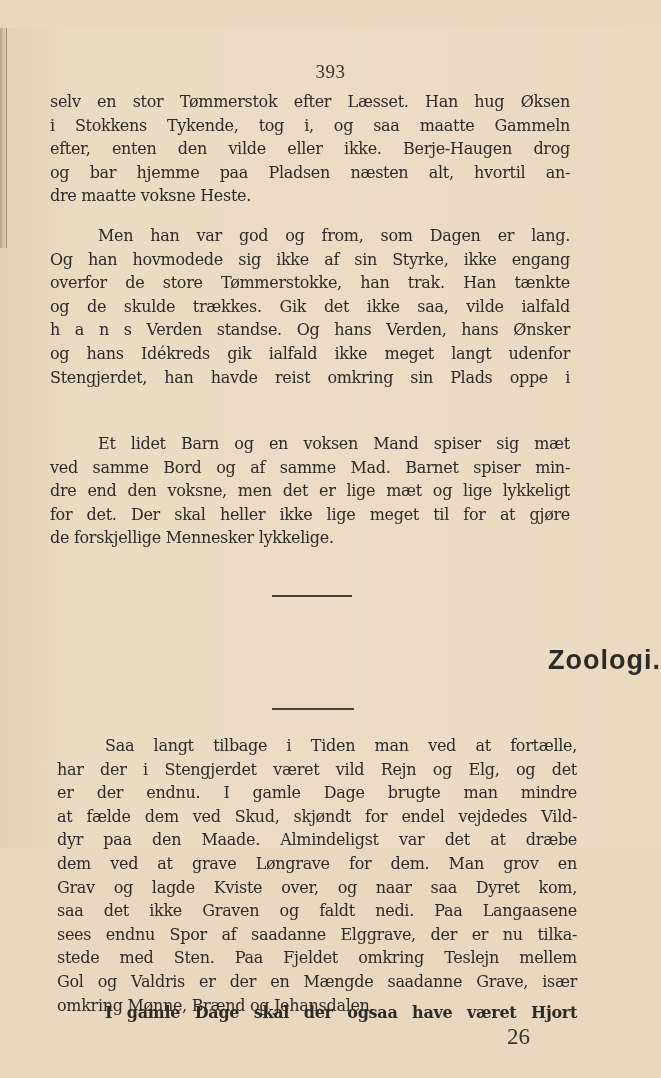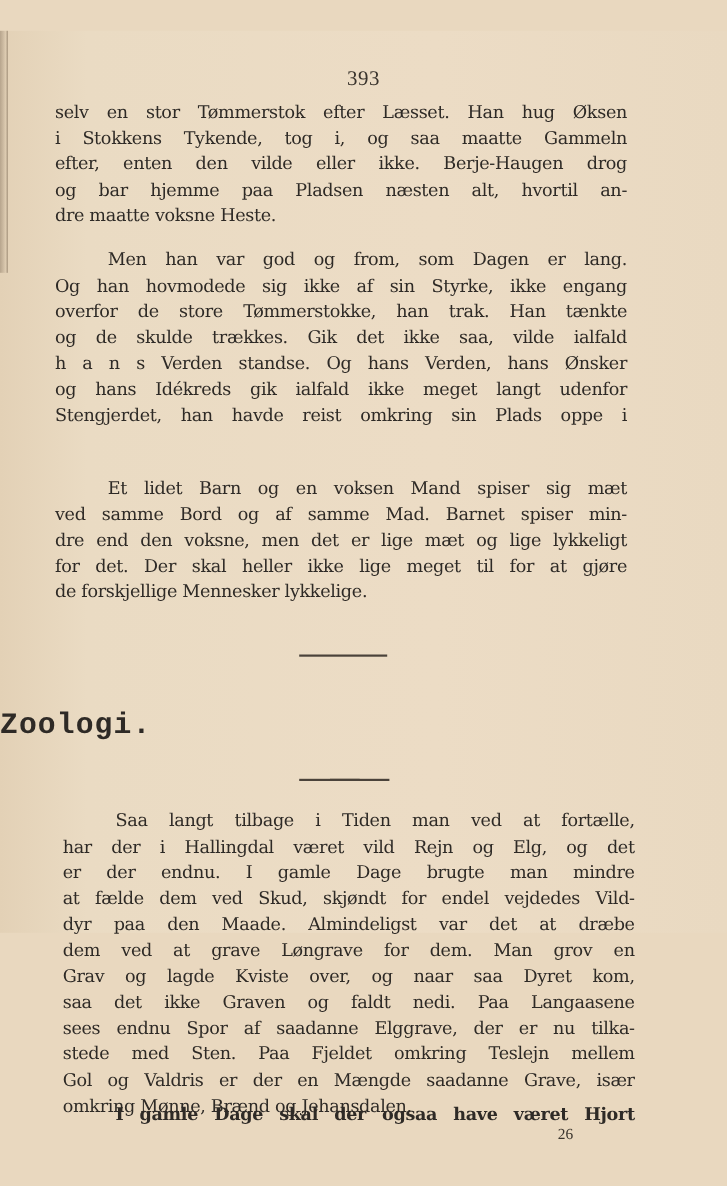--- a/index.html
+++ b/index.html
@@ -32,26 +32,26 @@
     height: 23.6px; line-height: 23.6px; font-size: 16px;
     white-space: nowrap; text-align: justify; text-align-last: justify;
     font-family: "DejaVu Serif", serif; letter-spacing: -0.3px;
   }
   .line.last { text-align-last: left; }
   .line.indent { padding-left: 48px; }
   .rule {
     position: absolute; height: 1.5px; background: #4a423a;
   }
   .heading {
-    position: absolute; top: 617px; left: 0; width: 661px; text-align: left;
-    font-size: 27px; font-weight: bold; font-family: Liberation Mono, monospace; color: #2e2a26;
+    position: absolute; top: 617px; left: 0; width: 661px; text-align: right;
+    font-size: 27px; font-weight: bold; font-family: Liberation Sans, sans-serif; color: #2e2a26;
     letter-spacing: 1px;
   }
   .folio {
-    position: absolute; top: 996px; left: 507px; font-size: 14px; color: #3a342d;
+    position: absolute; top: 996px; left: 507px; font-size: 23px; color: #3a342d;
     font-family: "Liberation Serif", serif;
   }
 </style>
 </head>
 <body>
 
 <div class="page">
   <div class="left-shadow"></div>
   <div class="left-line"></div>
 
@@ -85,21 +85,21 @@
 
   <div class="rule" style="top:567px; left:272px; width:80px;"></div>
 
   <div class="heading">Zoologi.</div>
 
   <div class="rule" style="top:680px; left:272px; width:82px;"></div>
   <div class="rule" style="top:679.5px; left:300px; width:27px; height:2.5px;"></div>
 
   <div class="text-block" style="top:706px; left:57px;">
     <div class="line indent">Saa langt tilbage i Tiden man ved at fortælle,</div>
-    <div class="line">har der i Hallingdal været vild Rejn og Elg, og det</div>
+    <div class="line">har der i Stengjerdet været vild Rejn og Elg, og det</div>
     <div class="line">er der endnu.  I gamle Dage brugte man mindre</div>
     <div class="line">at fælde dem ved Skud, skjøndt for endel vejdedes Vild-</div>
     <div class="line">dyr paa den Maade.  Almindeligst var det at dræbe</div>
     <div class="line">dem ved at grave Løngrave for dem.  Man grov en</div>
     <div class="line">Grav og lagde Kviste over, og naar saa Dyret kom,</div>
     <div class="line">saa det ikke Graven og faldt nedi.  Paa Langaasene</div>
     <div class="line">sees endnu Spor af saadanne Elggrave, der er nu tilka-</div>
     <div class="line">stede med Sten.  Paa Fjeldet omkring Teslejn mellem</div>
     <div class="line">Gol og Valdris er der en Mængde saadanne Grave, især</div>
     <div class="line last">omkring Mønne, Brænd og Jehansdalen.</div>

